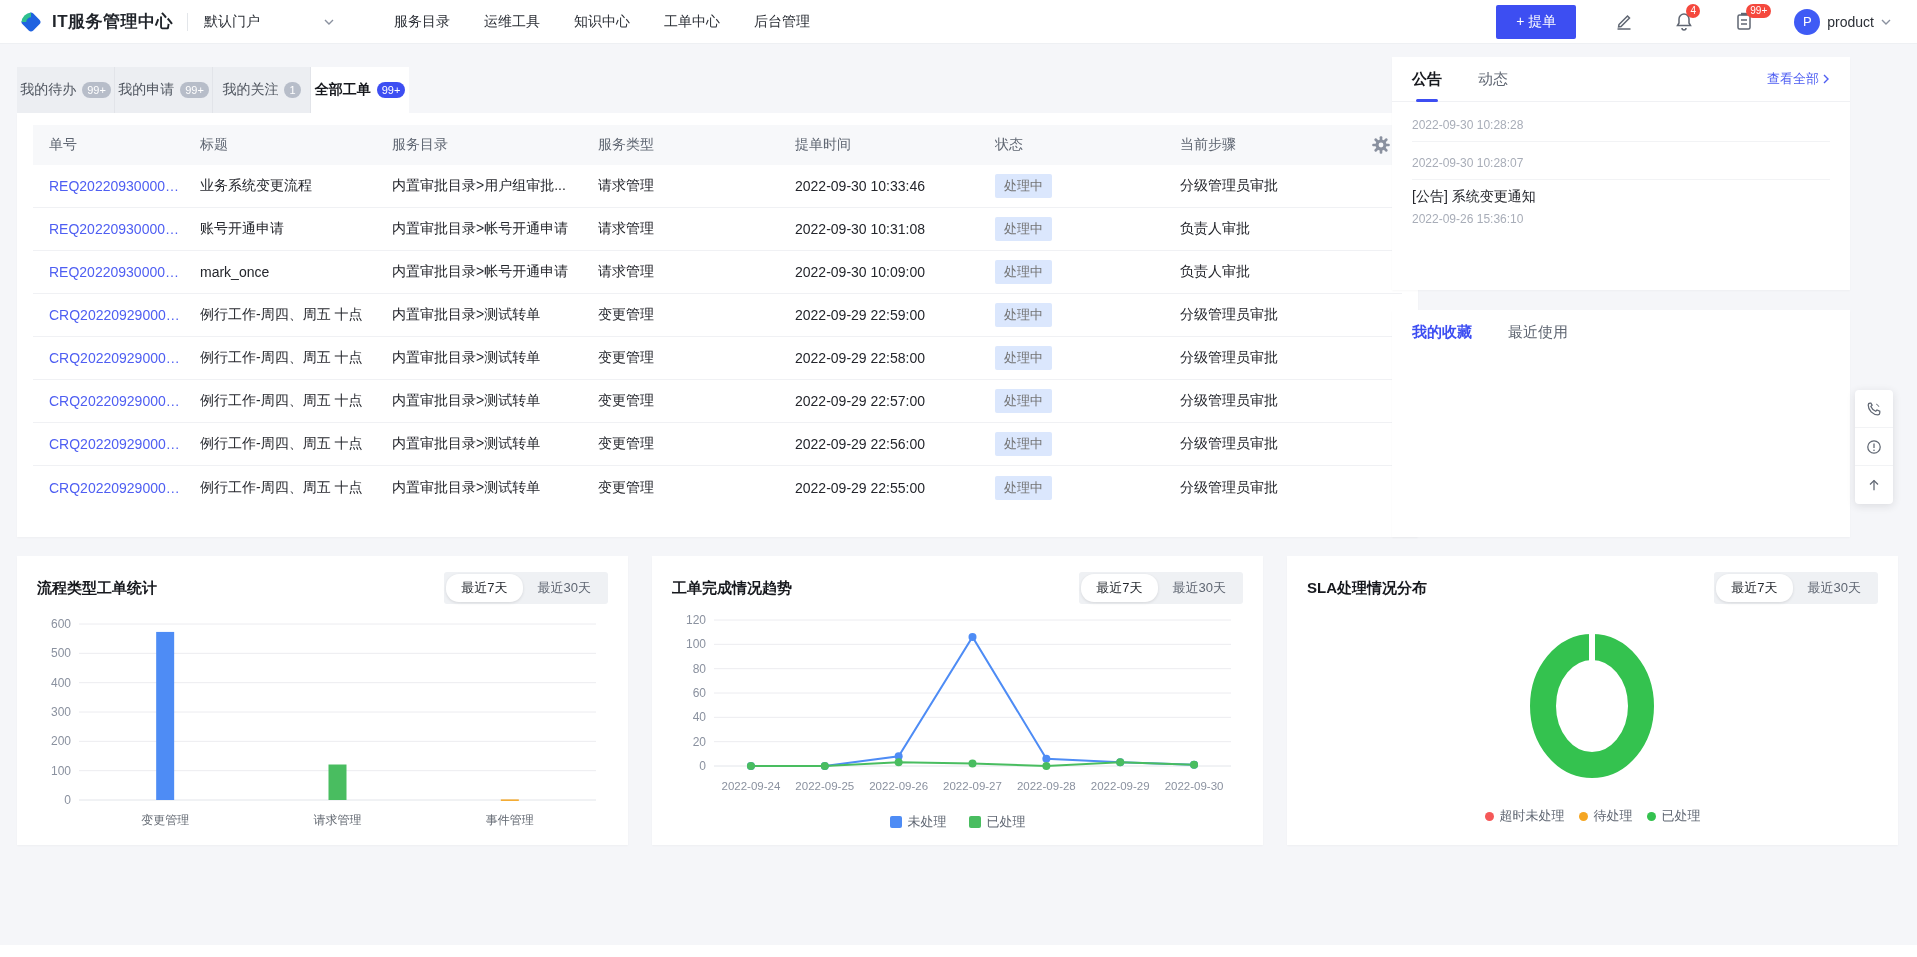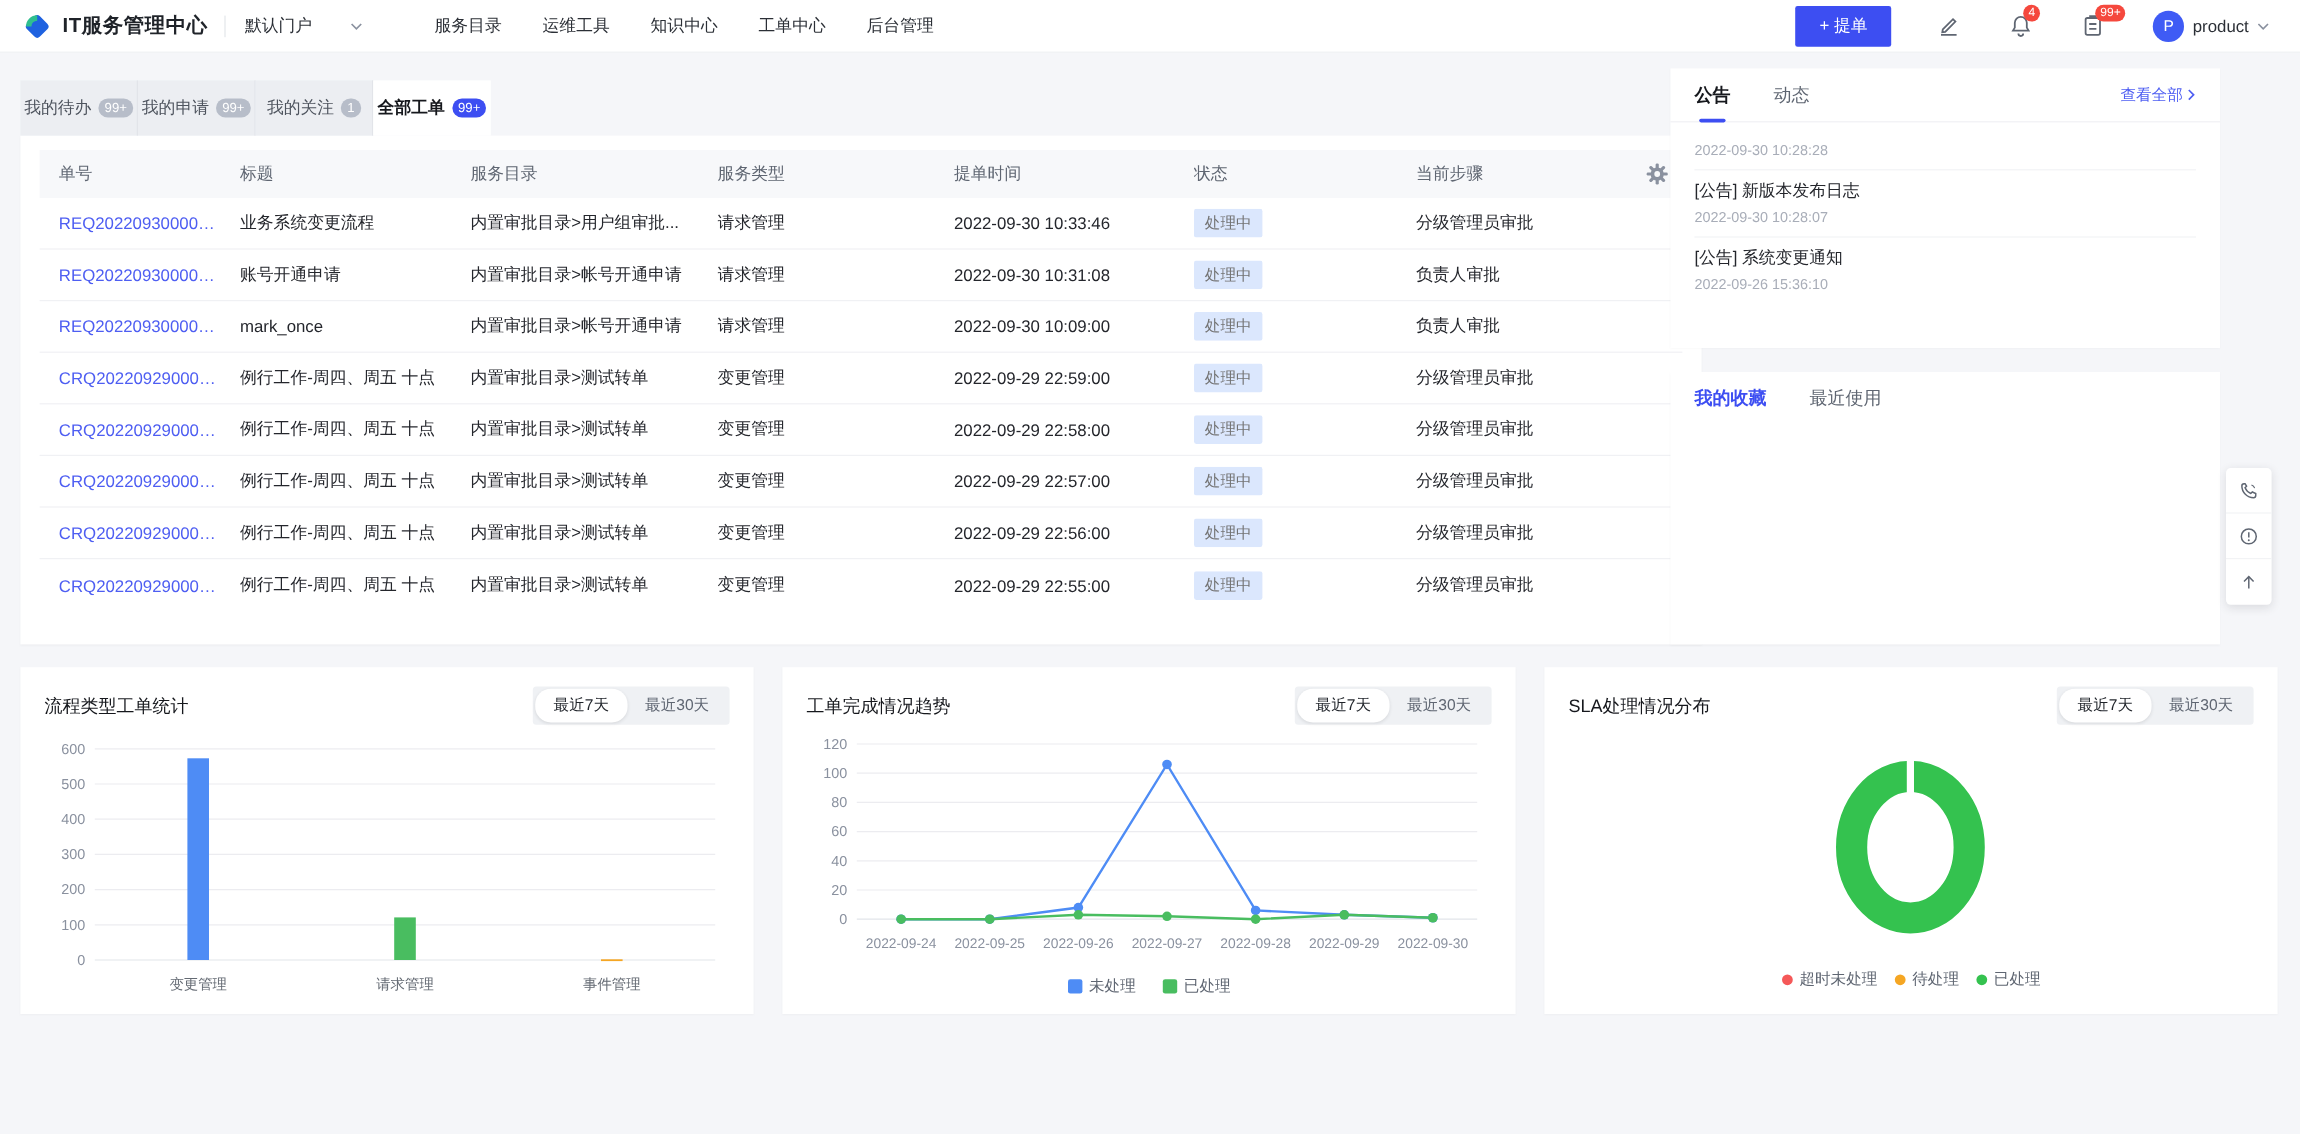--- a/index.html
+++ b/index.html
@@ -5,21 +5,21 @@
   * { margin:0; padding:0; box-sizing:border-box; }
   html,body { width:1917px; height:957px; overflow:hidden; }
   body { font-family:"Liberation Sans","DejaVu Sans",sans-serif; background:#f5f6f9; color:#1f2329; font-size:14px; }
 
   
   .topbar { position:absolute; left:0; top:0; width:1917px; height:44px; background:#fff; border-bottom:1px solid #eef0f3; display:flex; align-items:center; z-index:30; }
   .logo-wrap { display:flex; align-items:center; margin-left:18px; }
   .logo-svg { width:26px; height:26px; }
   .app-title { font-size:17px; font-weight:bold; margin-left:8px; letter-spacing:.5px; }
   .tb-divider { width:1px; height:18px; background:#e3e6ea; margin:0 16px 0 14px; }
-  .portal { display:flex; align-items:center; gap:32px; cursor:pointer; }
+  .portal { display:flex; align-items:center; gap:64px; cursor:pointer; }
   .portal-label { font-size:14px; color:#2b2f36; }
   .chev { width:10px; height:10px; }
   .nav { display:flex; margin-left:58px; gap:30px; }
   .nav-item { font-size:14px; color:#2b2f36; cursor:pointer; padding:4px 2px; }
   .tb-right { margin-left:auto; display:flex; align-items:center; gap:38px; padding-right:26px; }
   .btn-primary { background:#3d4ef2; color:#fff; font-size:14px; border:none; border-radius:2px; padding:8px 20px; cursor:pointer; }
   .tb-icon { position:relative; width:22px; height:22px; color:#5f6672; cursor:pointer; }
   .tb-icon svg { width:20px; height:20px; display:block; }
   .badge-red { position:absolute; top:-7px; left:12px; background:#f5483d; color:#fff; font-size:10px; line-height:14px; border-radius:8px; padding:0 4px; min-width:14px; text-align:center; }
   .user { display:flex; align-items:center; gap:7px; cursor:pointer; }
@@ -64,21 +64,21 @@
   
   .float-bar { position:absolute; left:1855px; top:390px; width:38px; background:#fff; border-radius:4px; box-shadow:0 2px 8px rgba(31,35,41,.12); z-index:40; }
   .float-btn { width:38px; height:38px; display:flex; align-items:center; justify-content:center; color:#5f6672; cursor:pointer; border-bottom:1px solid #f2f3f5; }
   .float-btn:last-child { border-bottom:none; }
   .float-btn svg { width:16px; height:16px; }
 
   
   .charts { position:absolute; left:17px; top:556px; width:1881px; display:flex; gap:24px; }
   .chart-card { flex:1; height:289px; background:#fff; box-shadow:0 1px 2px rgba(31,35,41,.03); padding:16px 20px 10px 20px; }
   .chart-head { display:flex; align-items:center; justify-content:space-between; margin-bottom:6px; }
-  .chart-title { font-size:15px; font-weight:normal; color:#16181d; }
+  .chart-title { font-size:15px; font-weight:bold; color:#16181d; }
   .toggle { display:flex; background:#eff1f4; border-radius:3px; padding:2px; }
   .seg { font-size:13px; color:#5f6672; padding:5px 15px; cursor:pointer; border-radius:13px; }
   .seg.active { background:#fff; color:#1f2329; box-shadow:0 1px 3px rgba(31,35,41,.12); }
   .legend-row { display:flex; justify-content:center; gap:22px; margin-top:2px; }
   .legend-item { display:flex; align-items:center; gap:6px; font-size:13px; color:#5f6672; cursor:pointer; }
   .sq { width:12px; height:12px; border-radius:2px; }
   .dot { width:9px; height:9px; border-radius:50%; }
 
   .bottom-strip { position:absolute; left:0; top:945px; width:1917px; height:12px; background:#fff; }
 </style>
@@ -278,21 +278,20 @@
       <svg width="8" height="10" viewBox="0 0 8 10">
           <polyline points="2,1 6,5 2,9" fill="none" stroke="#4e5ef2" stroke-width="1.4"></polyline>
         </svg>
     </span>
   </div>
   <div class="ann-list">
     <div class="ann-item">
       <div class="ann-time">2022-09-30 10:28:28</div>
     </div>
     <div class="ann-item">
-      <div class="ann-title">[公告] 新版本发布日志</div>
       <div class="ann-time">2022-09-30 10:28:07</div>
     </div>
     <div class="ann-item">
       <div class="ann-title">[公告] 系统变更通知</div>
       <div class="ann-time">2022-09-26 15:36:10</div>
     </div>
   </div>
 </div>
 
 <div class="side-card fav-card">

